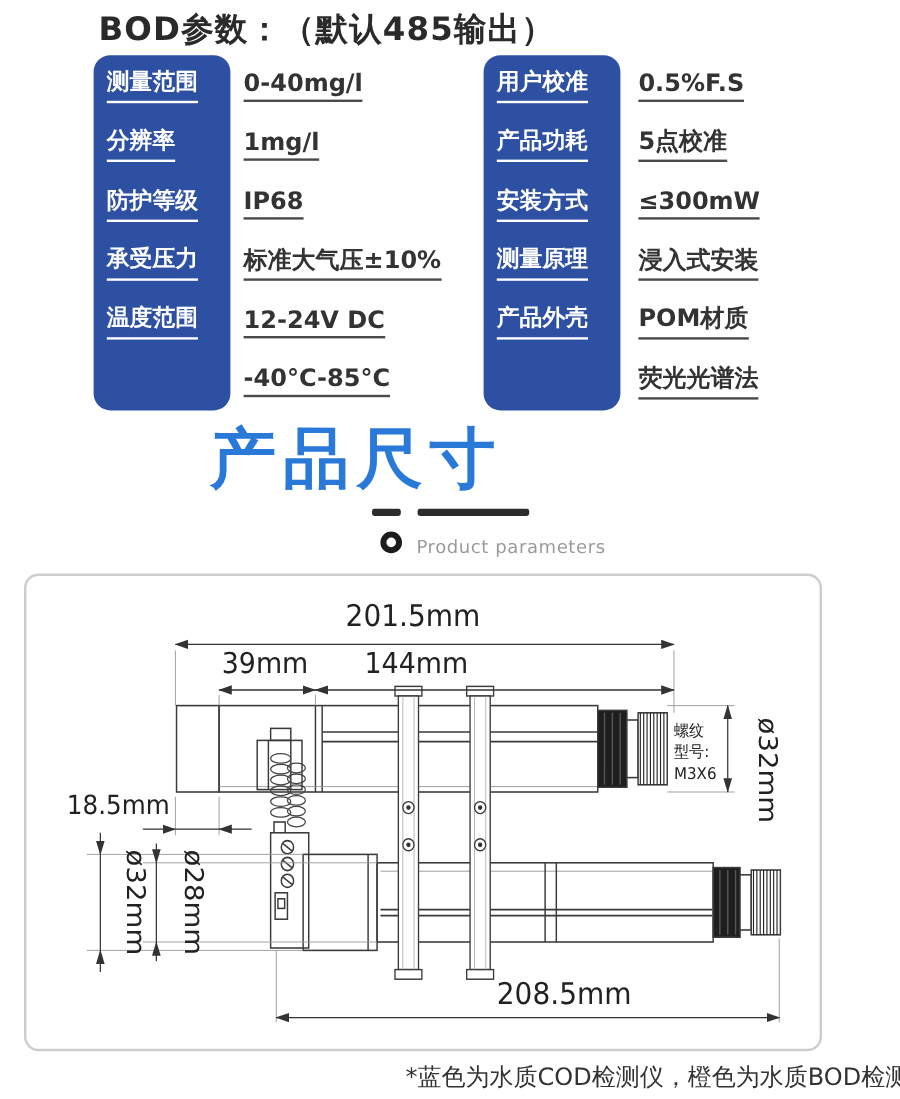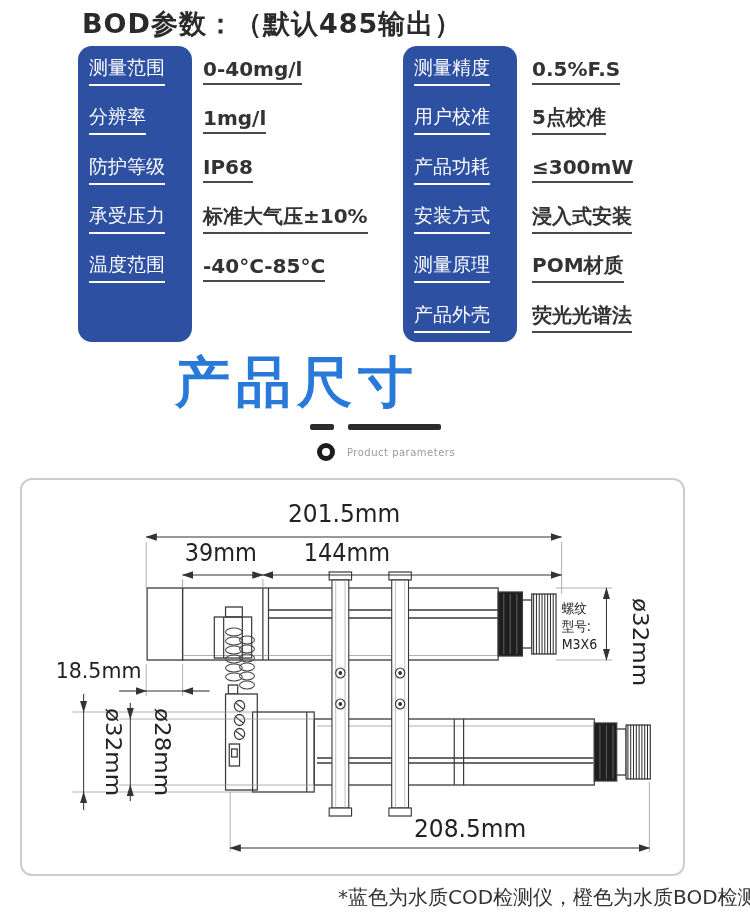--- a/index.html
+++ b/index.html
@@ -15,40 +15,40 @@
   
   .spec-box{
     top:46px;width:114px;height:296px;background:#2d50a2;border-radius:14px;
     display:grid;grid-template-rows:repeat(6,1fr);
   }
   .spec-vals{
     top:46px;height:296px;display:grid;grid-template-rows:repeat(6,1fr);text-align:center;
   }
   .srow{display:flex;align-items:center;}
   .spec-box .srow span{
-    margin-left:11px;font-size:19px;font-weight:normal;color:#fff;
+    margin-left:11px;font-size:19px;font-weight:bold;color:#fff;
     border-bottom:2px solid #fff;padding-bottom:3px;white-space:nowrap;
   }
   .spec-vals .srow span{
     font-size:20px;font-weight:600;color:#333;
     border-bottom:2px solid #4a4a4a;padding-bottom:2px;white-space:nowrap;
   }
   
   .sec-title{
     left:0;width:594px;top:346px;text-align:center;
     font-size:55px;font-weight:bold;color:#2979d9;letter-spacing:6px;
   }
   .dash{background:#2c2c2c;height:6px;border-radius:2px;top:424px;}
   .dash-short{left:310px;width:24px;}
   .dash-long{left:348px;width:93px;}
   .donut{
     left:317px;top:443px;width:8px;height:8px;border:5.5px solid #1c1c1c;border-radius:50%;
     background:#fff;
   }
-  .sec-sub{left:347px;top:447px;font-size:10px;color:#9a9a9a;letter-spacing:0.5px;}
+  .sec-sub{left:347px;top:447px;font-size:15px;color:#9a9a9a;letter-spacing:0.5px;}
   
   .draw-box{
     left:20px;top:478px;width:665px;height:398px;border:2px solid #cdcdcd;border-radius:12px;
     box-sizing:border-box;background:#fff;overflow:hidden;
   }
   .draw-box svg{display:block;width:100%;height:100%;}
   
   .footnote{left:338px;top:884px;font-size:20px;font-weight:500;color:#333;white-space:nowrap;}
   svg text{font-family:"DejaVu Sans","Liberation Sans",sans-serif;fill:#222;}
 </style>
@@ -81,28 +81,28 @@
   <div class="srow">
       <span>1mg/l</span>
     </div>
   <div class="srow">
       <span>IP68</span>
     </div>
   <div class="srow">
       <span>标准大气压±10%</span>
     </div>
   <div class="srow">
+      <span>12-24V DC</span>
+    </div>
+  <div class="srow">
       <span>-40°C-85°C</span>
     </div>
 </div>
 
 <div class="abs spec-box" style="left:403px;">
-  <div class="srow">
-      <span>测量精度</span>
-    </div>
   <div class="srow">
       <span>用户校准</span>
     </div>
   <div class="srow">
       <span>产品功耗</span>
     </div>
   <div class="srow">
       <span>安装方式</span>
     </div>
   <div class="srow">

